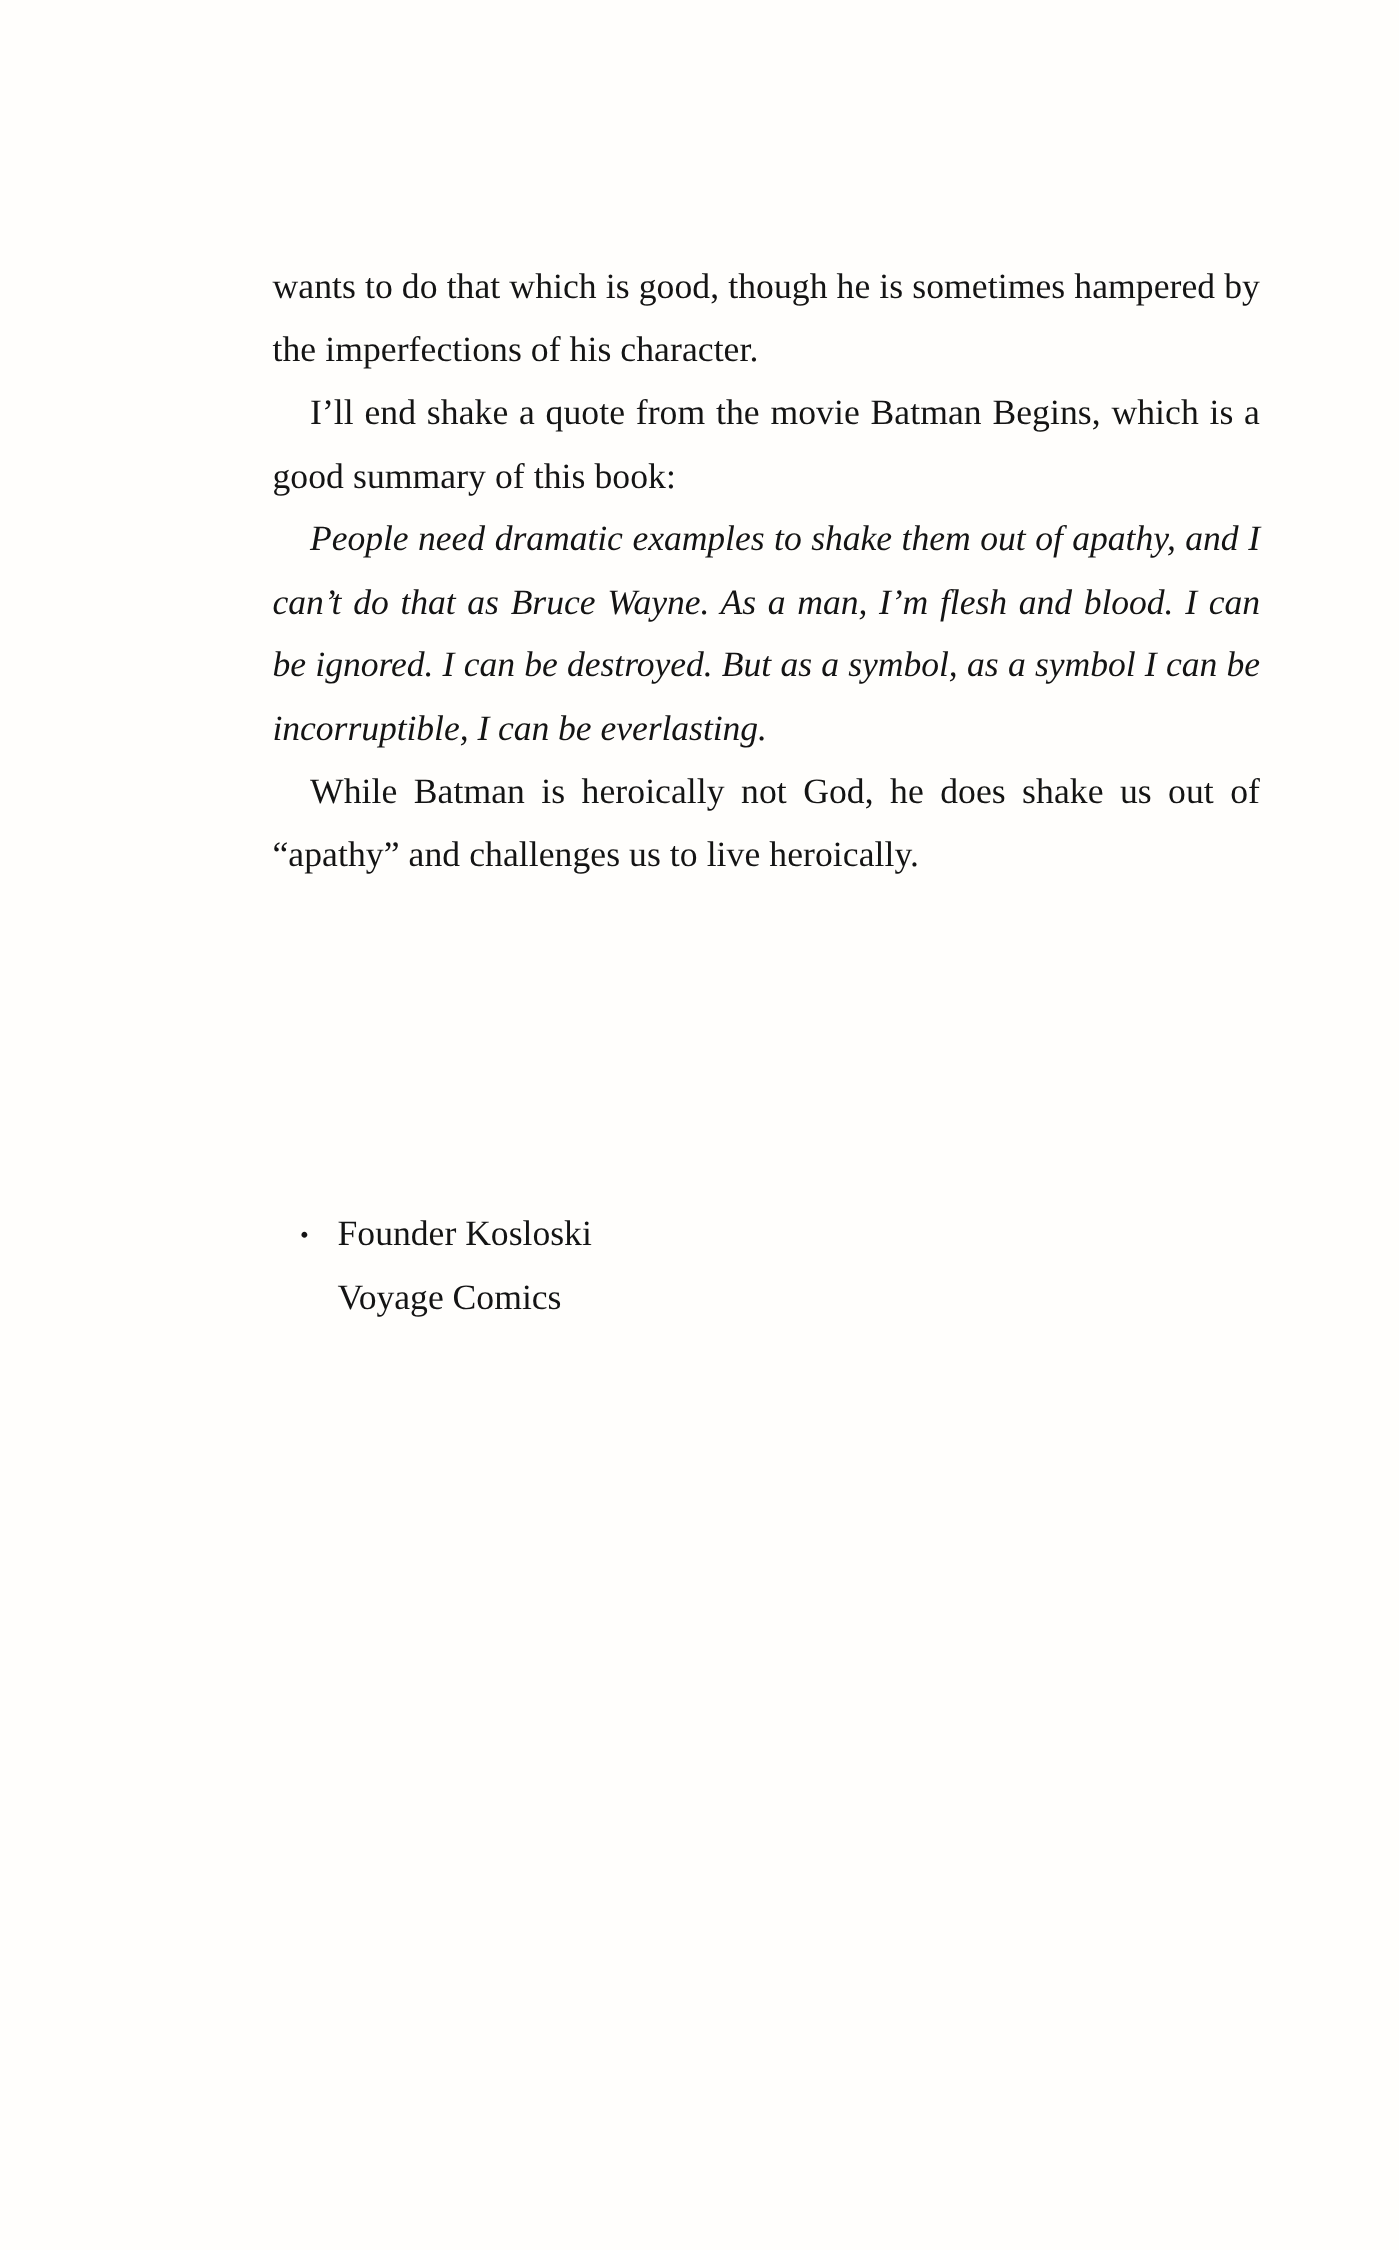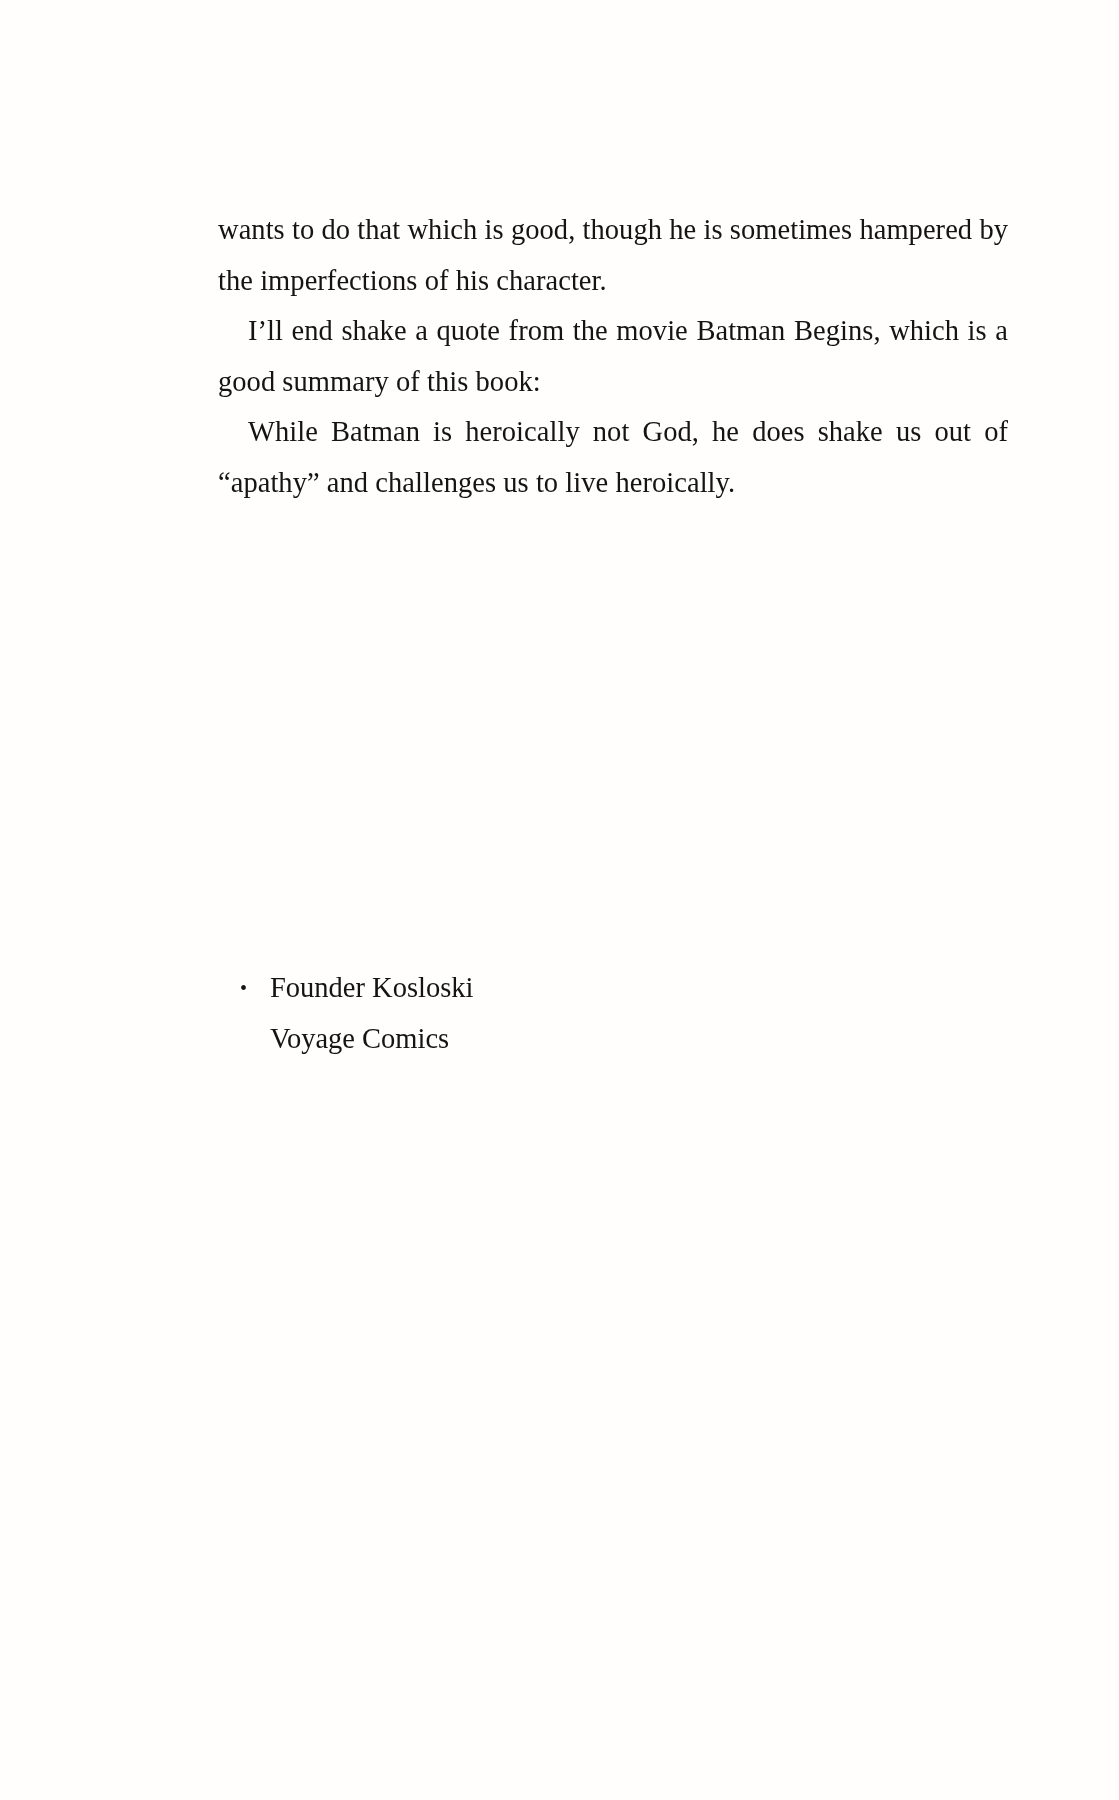--- a/index.html
+++ b/index.html
@@ -108,20 +108,21 @@
 <div class="page">
 
 
   <div class="text-block">
 
     <p>wants to do that which is good, though he is sometimes hampered by the imperfections of his character.</p>
 
 
     <p class="indent"><span>I’ll end shake a quote from the movie </span><span class="ital">Batman Begins,</span><span> which is a good summary of this book:</span></p>
 
+    <p class="quote">People need dramatic examples to shake them out of apathy, and I can’t do that as Bruce Wayne. As a man, I’m flesh and blood. I can be ignored. I can be destroyed. But as a symbol, as a symbol I can be incorruptible, I can be everlasting.</p>
 
     <p class="indent">While Batman is heroically not God, he does shake us out of “apathy” and challenges us to live heroically.</p>
 
   </div>
 
   <div class="signature">
     <div class="sig-line">
       <span class="bullet">•</span>
       <span>Founder Kosloski</span>
     </div>

